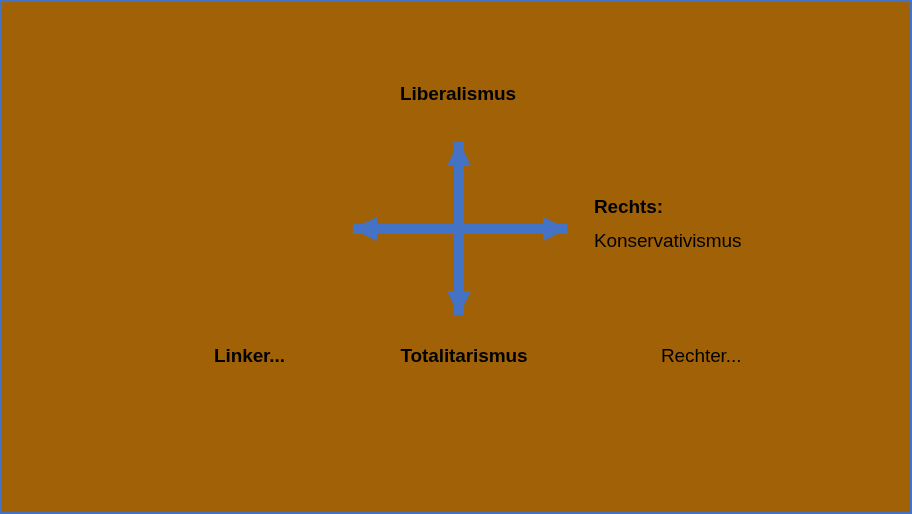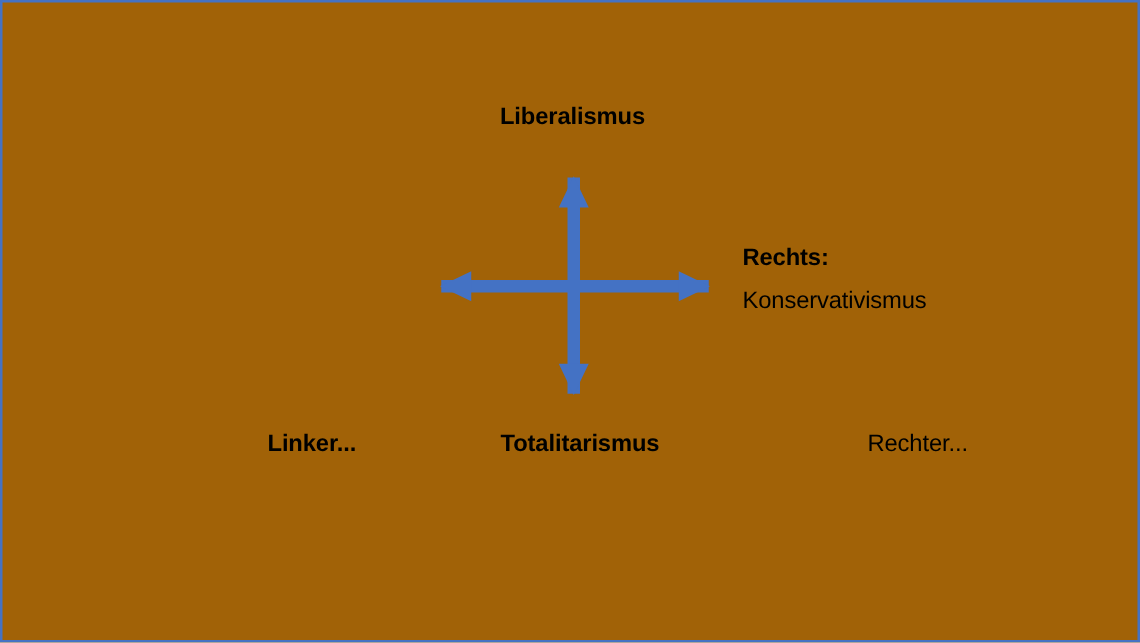--- a/index.html
+++ b/index.html
@@ -81,21 +81,20 @@
     font-weight: bold;
     letter-spacing: -0.1px;
     margin-left: 33px;
   }
   .lbl-bottom-right {
     left: 659px;
     top: 343px;
     font-size: 19px;
     font-weight: normal;
     letter-spacing: -0.1px;
-    margin-left: 33px;
   }
 </style>
 </head>
 <body>
 
 <div class="canvas">
 
   <svg class="axis-svg" viewBox="0 0 912 514" xmlns="http://www.w3.org/2000/svg">
 
     <g>

